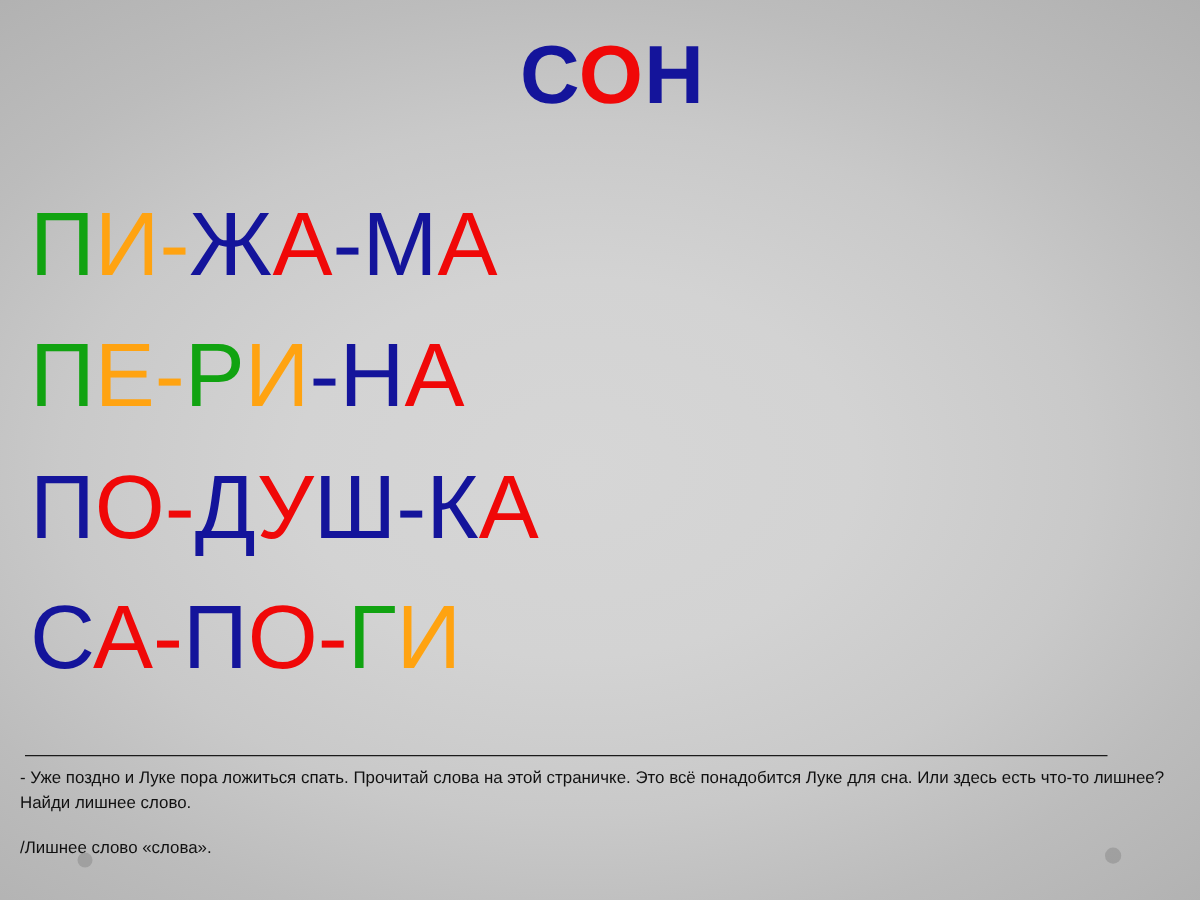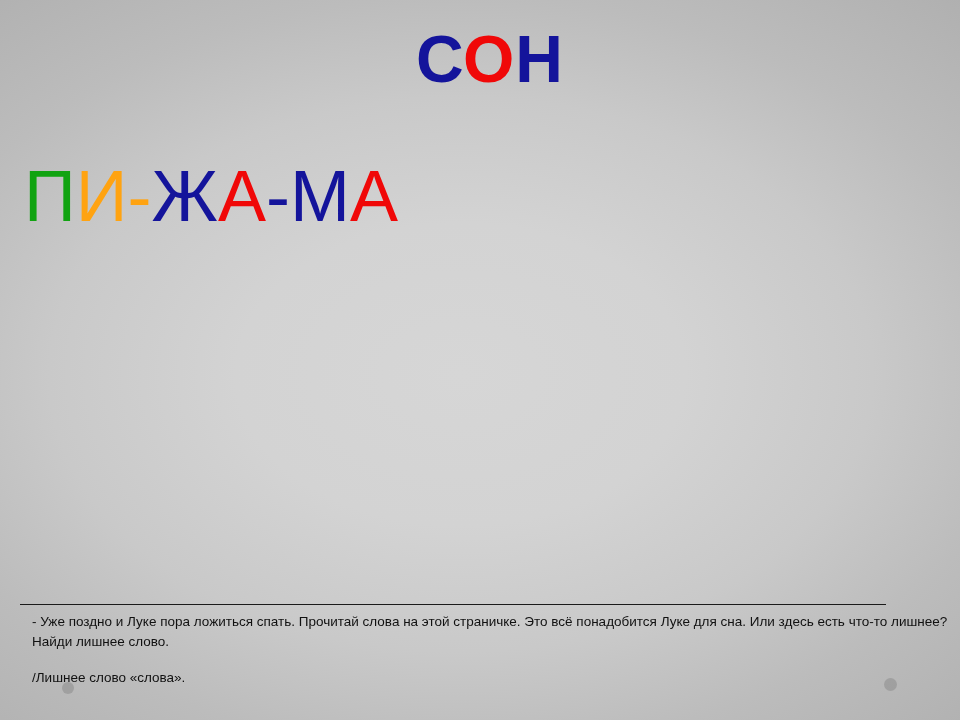--- a/index.html
+++ b/index.html
@@ -61,21 +61,21 @@
   .note-rule {
     position: absolute;
     left: 20px;
     top: 604px;
     width: 866px;
     height: 0;
     border-top: 1px solid #1a1a1a;
   }
   .notes {
     position: absolute;
-    left: 32px;
+    left: 16px;
     top: 612px;
     width: 928px;
     font-size: 13.5px;
     line-height: 1.48;
     color: #111111;
   }
   .note-para { margin: 0; }
   .note-gap { height: 16px; }
 
   
@@ -89,20 +89,23 @@
 </style>
 </head>
 <body>
 
 <div class="slide">
 
   <div class="title"><span class="ch c-navy">С</span><span class="ch c-red">О</span><span class="ch c-navy">Н</span></div>
 
   <div class="words">
       <div class="word-row"><span class="ch c-green">П</span><span class="ch c-orange">И</span><span class="ch c-orange">-</span><span class="ch c-navy">Ж</span><span class="ch c-red">А</span><span class="ch c-navy">-</span><span class="ch c-navy">М</span><span class="ch c-red">А</span></div>
+      <div class="word-row"><span class="ch c-green">П</span><span class="ch c-orange">Е</span><span class="ch c-orange">-</span><span class="ch c-green">Р</span><span class="ch c-orange">И</span><span class="ch c-navy">-</span><span class="ch c-navy">Н</span><span class="ch c-red">А</span></div>
+      <div class="word-row"><span class="ch c-navy">П</span><span class="ch c-red">О</span><span class="ch c-red">-</span><span class="ch c-navy">Д</span><span class="ch c-red">У</span><span class="ch c-navy">Ш</span><span class="ch c-navy">-</span><span class="ch c-navy">К</span><span class="ch c-red">А</span></div>
+      <div class="word-row"><span class="ch c-navy">С</span><span class="ch c-red">А</span><span class="ch c-red">-</span><span class="ch c-navy">П</span><span class="ch c-red">О</span><span class="ch c-red">-</span><span class="ch c-green">Г</span><span class="ch c-orange">И</span></div>
     </div>
 
   <div class="note-rule"></div>
 
   <div class="notes">
     <p class="note-para">- Уже поздно и Луке пора ложиться спать.  Прочитай слова на этой страничке.  Это всё понадобится Луке для сна. Или здесь есть что-то лишнее?  Найди лишнее  слово.</p>
     <div class="note-gap"></div>
     <p class="note-para">/Лишнее  слово «слова».</p>
   </div>
 

